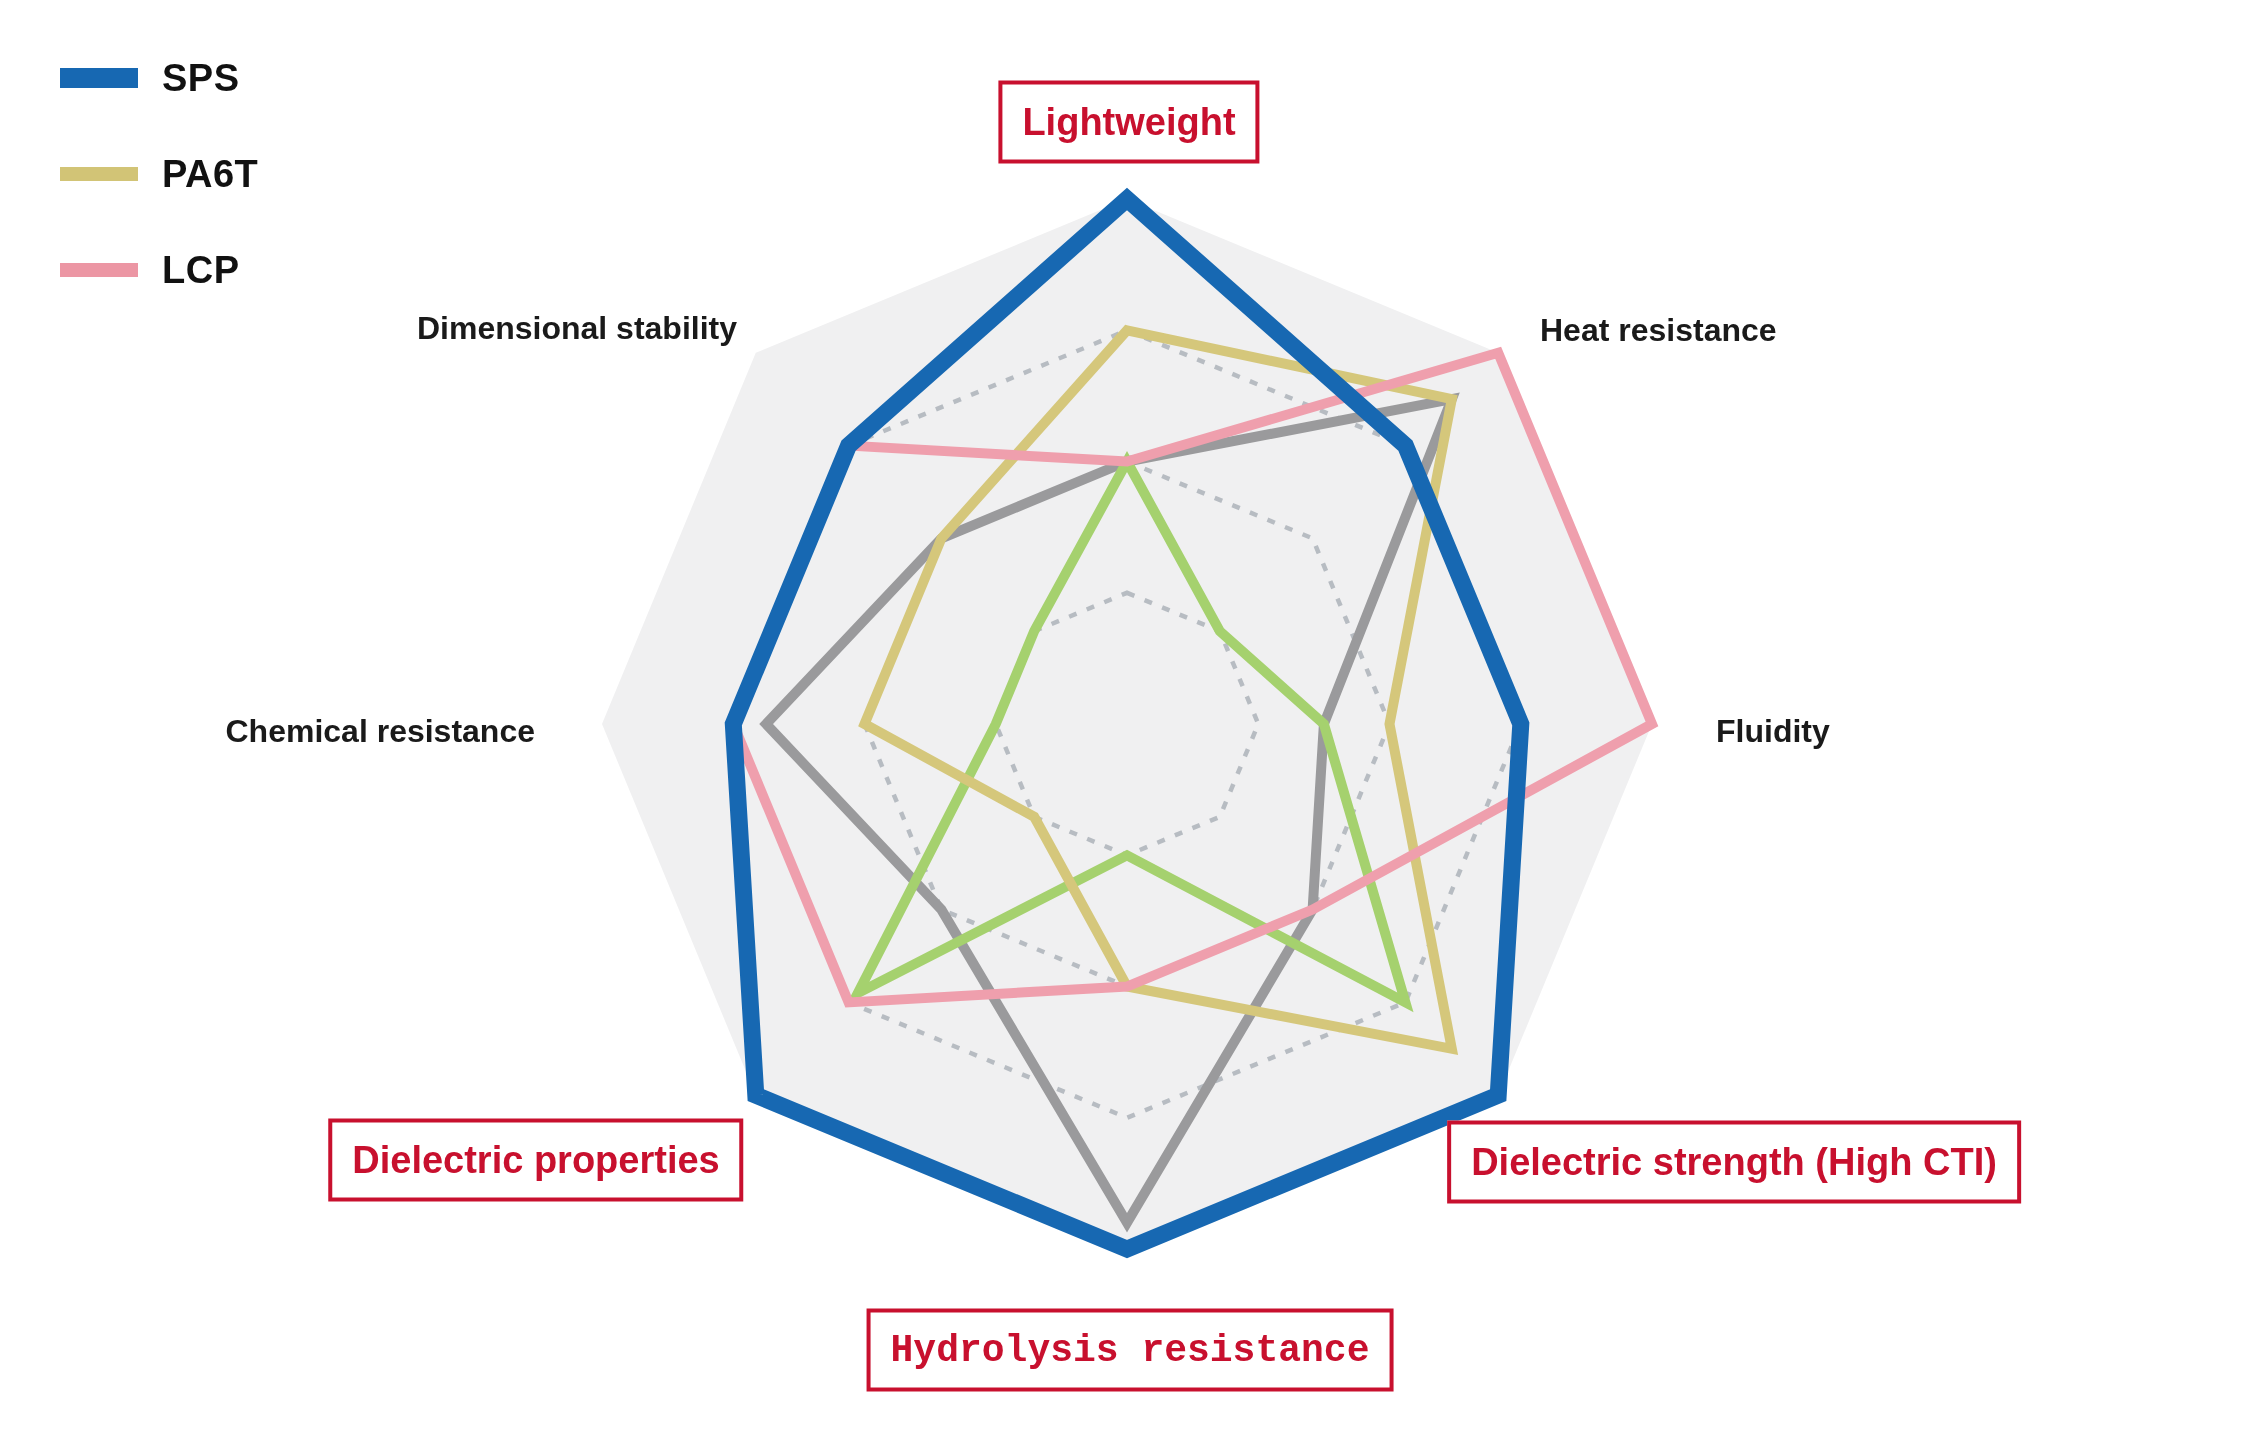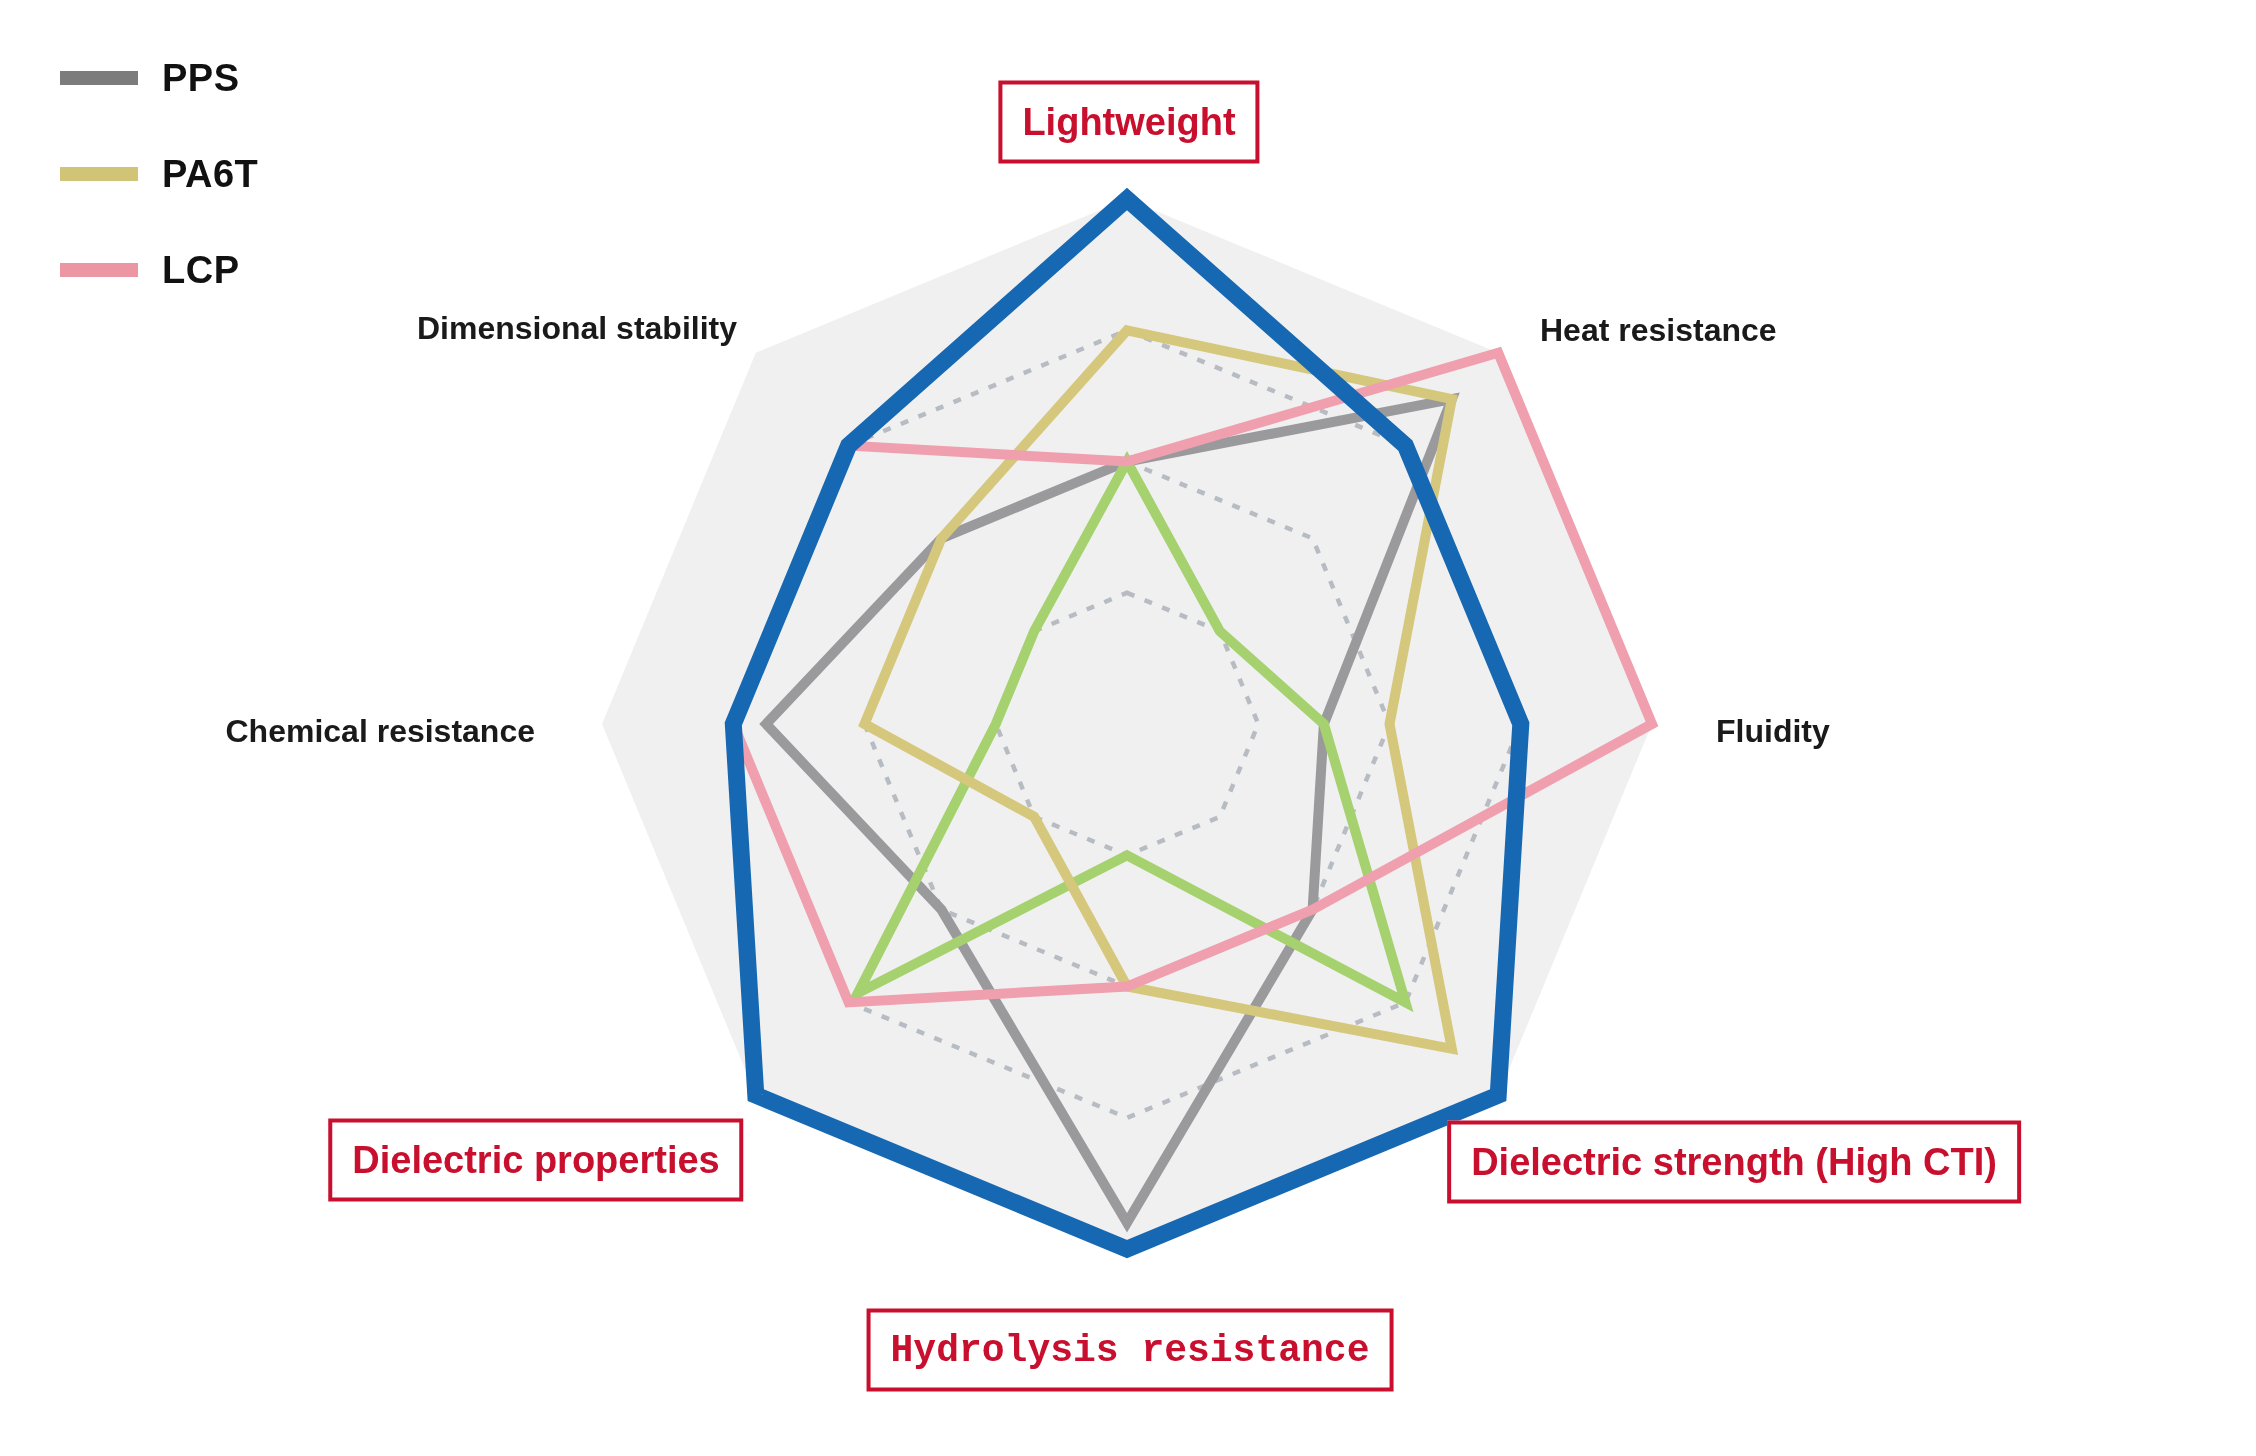--- a/index.html
+++ b/index.html
@@ -40,22 +40,22 @@
       <polygon points="1127.0,330.3 1405.4,445.6 1520.8,724.0 1405.4,1002.4 1127.0,1117.8 848.6,1002.4 733.3,724.0 848.6,445.6" fill="none" stroke="#b7bcc2" stroke-width="4.5" stroke-dasharray="8 11"></polygon>
       <polygon points="1127.0,461.5 1451.8,399.2 1323.9,724.0 1312.6,909.6 1127.0,1222.8 941.4,909.6 766.1,724.0 941.4,538.4" fill="none" stroke="#9a9a9c" stroke-width="10" stroke-linejoin="miter"></polygon>
       <polygon points="1127.0,461.5 1219.8,631.2 1323.9,724.0 1405.4,1002.4 1127.0,855.3 857.9,993.1 995.8,724.0 1034.2,631.2" fill="none" stroke="#a5d16e" stroke-width="10" stroke-linejoin="miter"></polygon>
       <polygon points="1127.0,330.3 1451.8,399.2 1389.5,724.0 1451.8,1048.8 1127.0,986.5 1034.2,816.8 864.5,724.0 941.4,538.4" fill="none" stroke="#d5c77b" stroke-width="10" stroke-linejoin="miter"></polygon>
       <polygon points="1127.0,461.5 1498.2,352.8 1652.0,724.0 1312.6,909.6 1127.0,986.5 848.6,1002.4 733.3,724.0 848.6,445.6" fill="none" stroke="#ef9fad" stroke-width="10" stroke-linejoin="miter"></polygon>
       <polygon points="1127.0,199.0 1405.4,445.6 1520.8,724.0 1498.2,1095.2 1127.0,1249.0 755.8,1095.2 733.3,724.0 848.6,445.6" fill="none" stroke="#1768b2" stroke-width="17" stroke-linejoin="miter"></polygon>
     </svg>
 
   <div id="legend">
       <div class="legend-row">
-        <span class="legend-swatch" style="background: rgb(124, 124, 124);"></span>
-        <span class="legend-label">PPS</span>
+        <span class="legend-swatch thick" style="background: rgb(23, 104, 178);"></span>
+        <span class="legend-label">SPS</span>
       </div>
       <div class="legend-row">
         <span class="legend-swatch" style="background: rgb(210, 196, 118);"></span>
         <span class="legend-label">PA6T</span>
       </div>
       <div class="legend-row">
         <span class="legend-swatch" style="background: rgb(236, 150, 164);"></span>
         <span class="legend-label">LCP</span>
       </div>
     </div>

